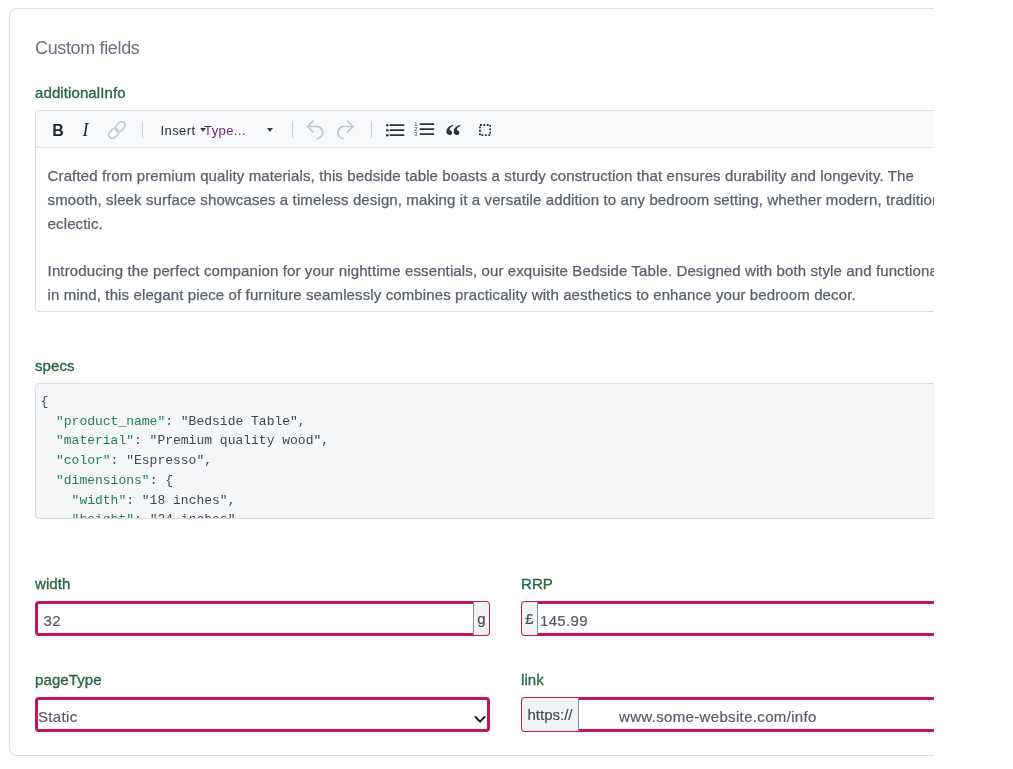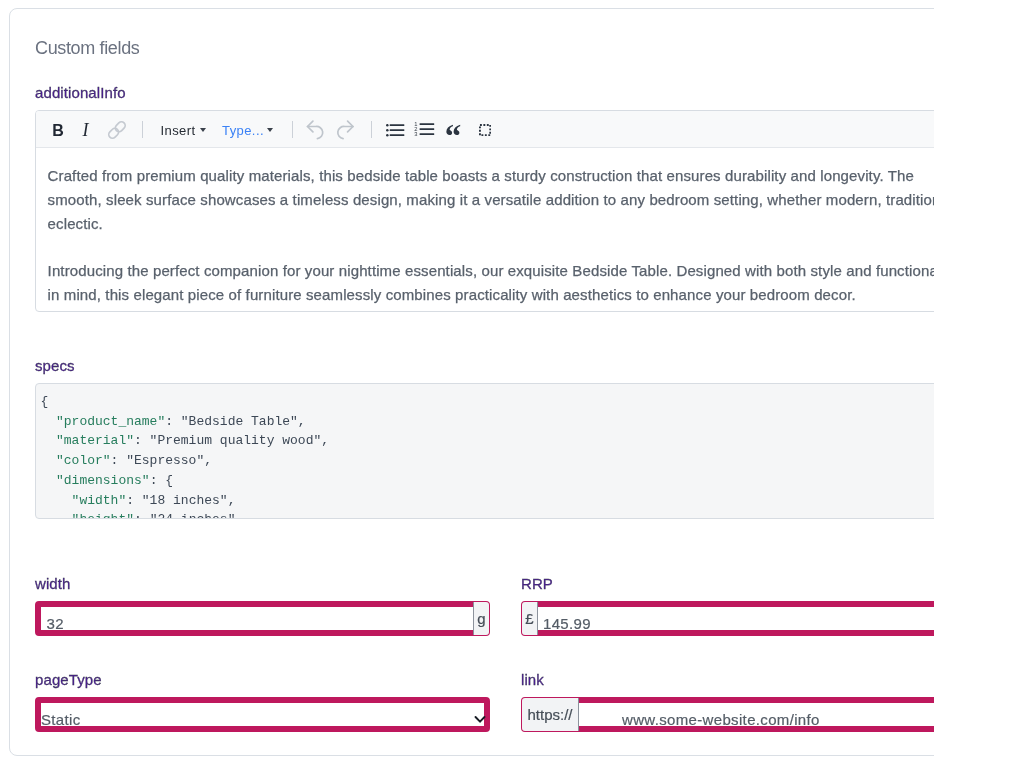--- a/index.html
+++ b/index.html
@@ -1,37 +1,37 @@
 <!DOCTYPE html>
 <html><head>
 <meta charset="utf-8">
 <style>
   * { margin:0; padding:0; box-sizing:border-box; }
   html,body { width:1013px; height:769px; background:#fff; font-family:"Liberation Sans", sans-serif; }
   #page { position:relative; width:934px; height:769px; overflow:hidden; }
   .abs { position:absolute; }
   #card { left:9px; top:8px; width:994px; height:747.5px; border:1px solid #dadfe5; border-radius:8px; background:#fff; }
   #cf { left:35px; top:36.5px; font-size:18px; color:#6b7280; line-height:22px; letter-spacing:-0.35px; }
-  .lbl { font-size:15px; color:#4c1d95; line-height:18px; letter-spacing:0.1px; -webkit-text-stroke:0.3px #353c45; }
+  .lbl { font-size:15px; color:#15803d; line-height:18px; letter-spacing:0.1px; -webkit-text-stroke:0.3px #353c45; }
   
   #ed { left:35px; top:110px; width:943px; height:202px; border:1px solid #d7dce2; border-radius:4px; background:#fff; }
   #tb { left:36px; top:111px; width:941px; height:37px; background:#f8f9fa; border-bottom:1px solid #e4e7eb; border-radius:3px 3px 0 0; }
   .tbi { position:absolute; top:111px; height:37px; display:flex; align-items:center; justify-content:center; padding-top:2.6px; }
   .sep { position:absolute; top:121px; height:17px; width:1px; background:#ccd1d8; }
   #edtext { left:47.6px; top:163.5px; width:930px; font-size:15px; line-height:24px; letter-spacing:0.12px; color:#59616c; -webkit-text-stroke:0.25px #59616c; }
   #edtext p + p { margin-top:23px; }
   
   #specsbox { left:35px; top:383px; width:943px; height:136px; background:#f5f6f7; border:1px solid #d7dce2; border-radius:4px; overflow:hidden; }
   #code { position:absolute; left:4.4px; top:8px; font-family:"Liberation Mono", monospace; font-size:13px; line-height:19.7px; color:#3d4856; white-space:pre; }
   #code .k { color:#267d5d; }
   #sbtrack { left:966px; top:384px; width:11px; height:134px; background:#f1f2f3; border-left:1px solid #e6e8ea; }
   #sbthumb { left:969.5px; top:388px; width:6px; height:34px; background:#bcbfc3; border-radius:3px; }
   #grip { left:966px; top:506px; width:11px; height:12px; }
   
-  .inp { position:absolute; height:35px; border:6px solid #be185d; border-radius:4px; background:#fff; font-size:15px; color:#545c66; letter-spacing:0.34px; -webkit-text-stroke:0.2px #545c66; }
+  .inp { position:absolute; height:35px; border:3px solid #be185d; border-radius:4px; background:#fff; font-size:15px; color:#545c66; letter-spacing:0.34px; -webkit-text-stroke:0.2px #545c66; }
   .addon { position:absolute; background:#f2f3f5; color:#454d57; font-size:15px; -webkit-text-stroke:0.2px #454d57; display:flex; align-items:center; justify-content:center; }
 </style>
 </head>
 <body>
 <div id="page">
   <div class="abs" id="card"></div>
   <div class="abs" id="cf">Custom fields</div>
   <div class="abs lbl" style="left:35px; top:84px;">additionalInfo</div>
 
   <div class="abs" id="ed"></div>
@@ -42,21 +42,21 @@
     <svg width="22" height="22" viewBox="0 0 22 22" fill="none" stroke="#c5cad1" stroke-width="1.7">
         <g transform="rotate(-45 11 11)">
           <rect x="0.9" y="7.3" width="10.8" height="7.4" rx="3.7"></rect>
           <rect x="10.2" y="7.3" width="10.8" height="7.4" rx="3.7"></rect>
         </g>
       </svg>
   </div>
   <div class="sep" style="left:142px;"></div>
   <div class="tbi" style="left:160.5px; font-size:13px; letter-spacing:0.42px; color:#252b33;">Insert</div>
   <div class="abs" style="left:199.5px; top:127.5px; width:0; height:0; border-left:3.2px solid transparent; border-right:3.2px solid transparent; border-top:4.2px solid #3a414b;"></div>
-  <div class="tbi" style="left:222px; font-size:13px; letter-spacing:0.42px; color:#3b82f6;">Type...</div>
+  <div class="tbi" style="left:204px; font-size:13px; letter-spacing:0.42px; color:#701a75;">Type...</div>
   <div class="abs" style="left:266.8px; top:127.5px; width:0; height:0; border-left:3.2px solid transparent; border-right:3.2px solid transparent; border-top:4.2px solid #3a414b;"></div>
   <div class="sep" style="left:292.3px;"></div>
   <div class="abs" style="left:306.1px; top:120px;">
     <svg width="22" height="20" viewBox="0 0 22 20" fill="none" stroke="#bfc5cc" stroke-width="1.7" stroke-linecap="round" stroke-linejoin="round">
         <path d="M6.9 1.1 1.5 6.5 6.9 11.9"></path>
         <path d="M1.5 6.5 H9.8 A6.1 6.1 0 0 1 11.4 18.6"></path>
       </svg>
   </div>
   <div class="abs" style="left:334.4px; top:120px;">
     <svg width="22" height="20" viewBox="0 0 22 20" fill="none" stroke="#bfc5cc" stroke-width="1.7" stroke-linecap="round" stroke-linejoin="round">

